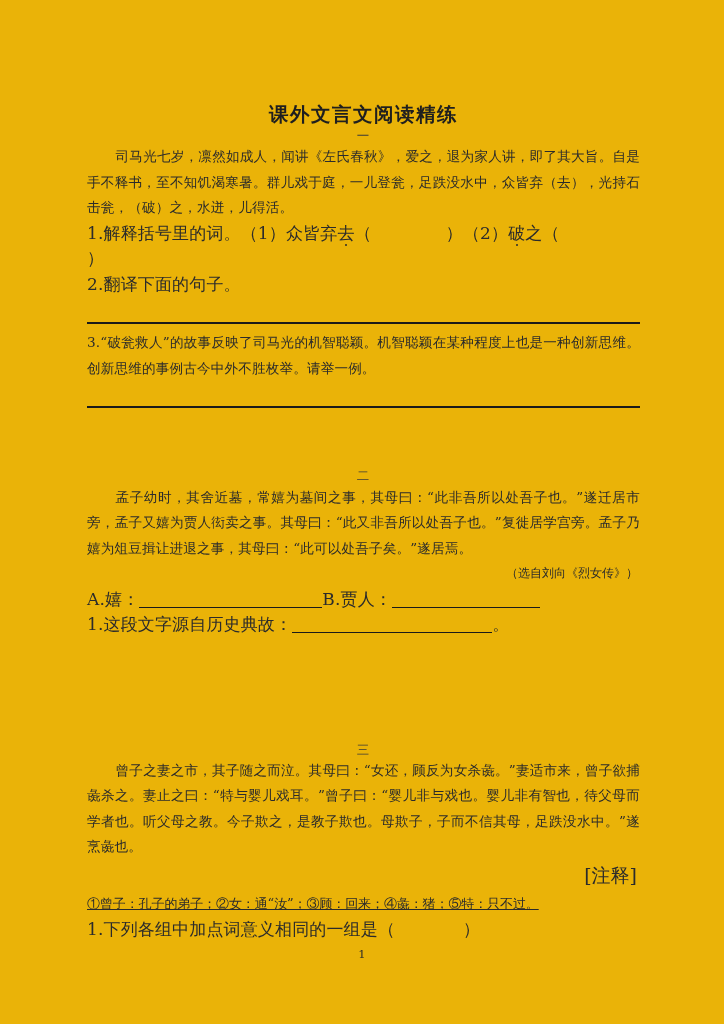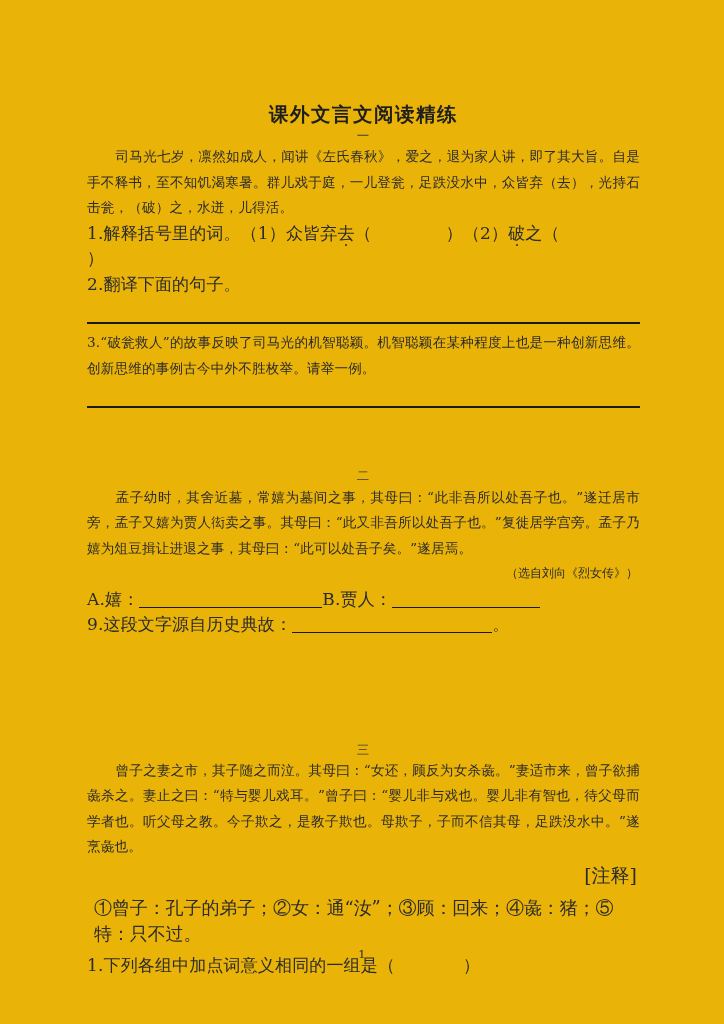--- a/index.html
+++ b/index.html
@@ -118,24 +118,25 @@
   .spacer-lg { height: 44px; }
   .spacer-md { height: 25px; }
 
   .footnote-head {
     font-size: 19px;
     line-height: 25.5px;
     margin: 3px;
     text-align: right;
   }
   .footnote-body {
-    font-size: 18px;
+    font-size: 13px;
     line-height: 25.5px;
-    margin: 7px;
+    margin: 0;
     letter-spacing: -0.1px;
+    text-decoration: underline;
   }
 
   .page-number {
     position: absolute;
     left: 0;
     top: 947px;
     width: 724px;
     text-align: center;
     font-size: 11.5px;
     color: #2b2b2b;
@@ -170,21 +171,21 @@
     <div class="spacer-xl"></div>
     <p class="sec-num">二</p>
 
     <p class="para indent">孟子幼时，其舍近墓，常嬉为墓间之事，其母曰：“此非吾所以处吾子也。”遂迁居市旁，孟子又嬉为贾人衒卖之事。其母曰：“此又非吾所以处吾子也。”复徙居学宫旁。孟子乃嬉为俎豆揖让进退之事，其母曰：“此可以处吾子矣。”遂居焉。</p>
 
     <p class="attrib">（选自刘向《烈女传》）</p>
 
 
     <p class="q-line"><span>A.嬉：</span><span class="blank blank-a"></span><span>B.贾人：</span><span class="blank blank-b"></span></p>
 
-    <p class="q-line"><span>9.这段文字源自历史典故：</span><span class="blank blank-c"></span><span>。</span></p>
+    <p class="q-line"><span>1.这段文字源自历史典故：</span><span class="blank blank-c"></span><span>。</span></p>
 
     <div class="spacer-xl"></div>
     <div class="spacer-lg"></div>
     <p class="sec-num">三</p>
 
     <p class="para indent">曾子之妻之市，其子随之而泣。其母曰：“女还，顾反为女杀彘。”妻适市来，曾子欲捕彘杀之。妻止之曰：“特与婴儿戏耳。”曾子曰：“婴儿非与戏也。婴儿非有智也，待父母而学者也。听父母之教。今子欺之，是教子欺也。母欺子，子而不信其母，足跌没水中。”遂烹彘也。</p>
 
     <p class="footnote-head">[注释]</p>
     <p class="footnote-body">①曾子：孔子的弟子；②女：通“汝”；③顾：回来；④彘：猪；⑤特：只不过。</p>
 

